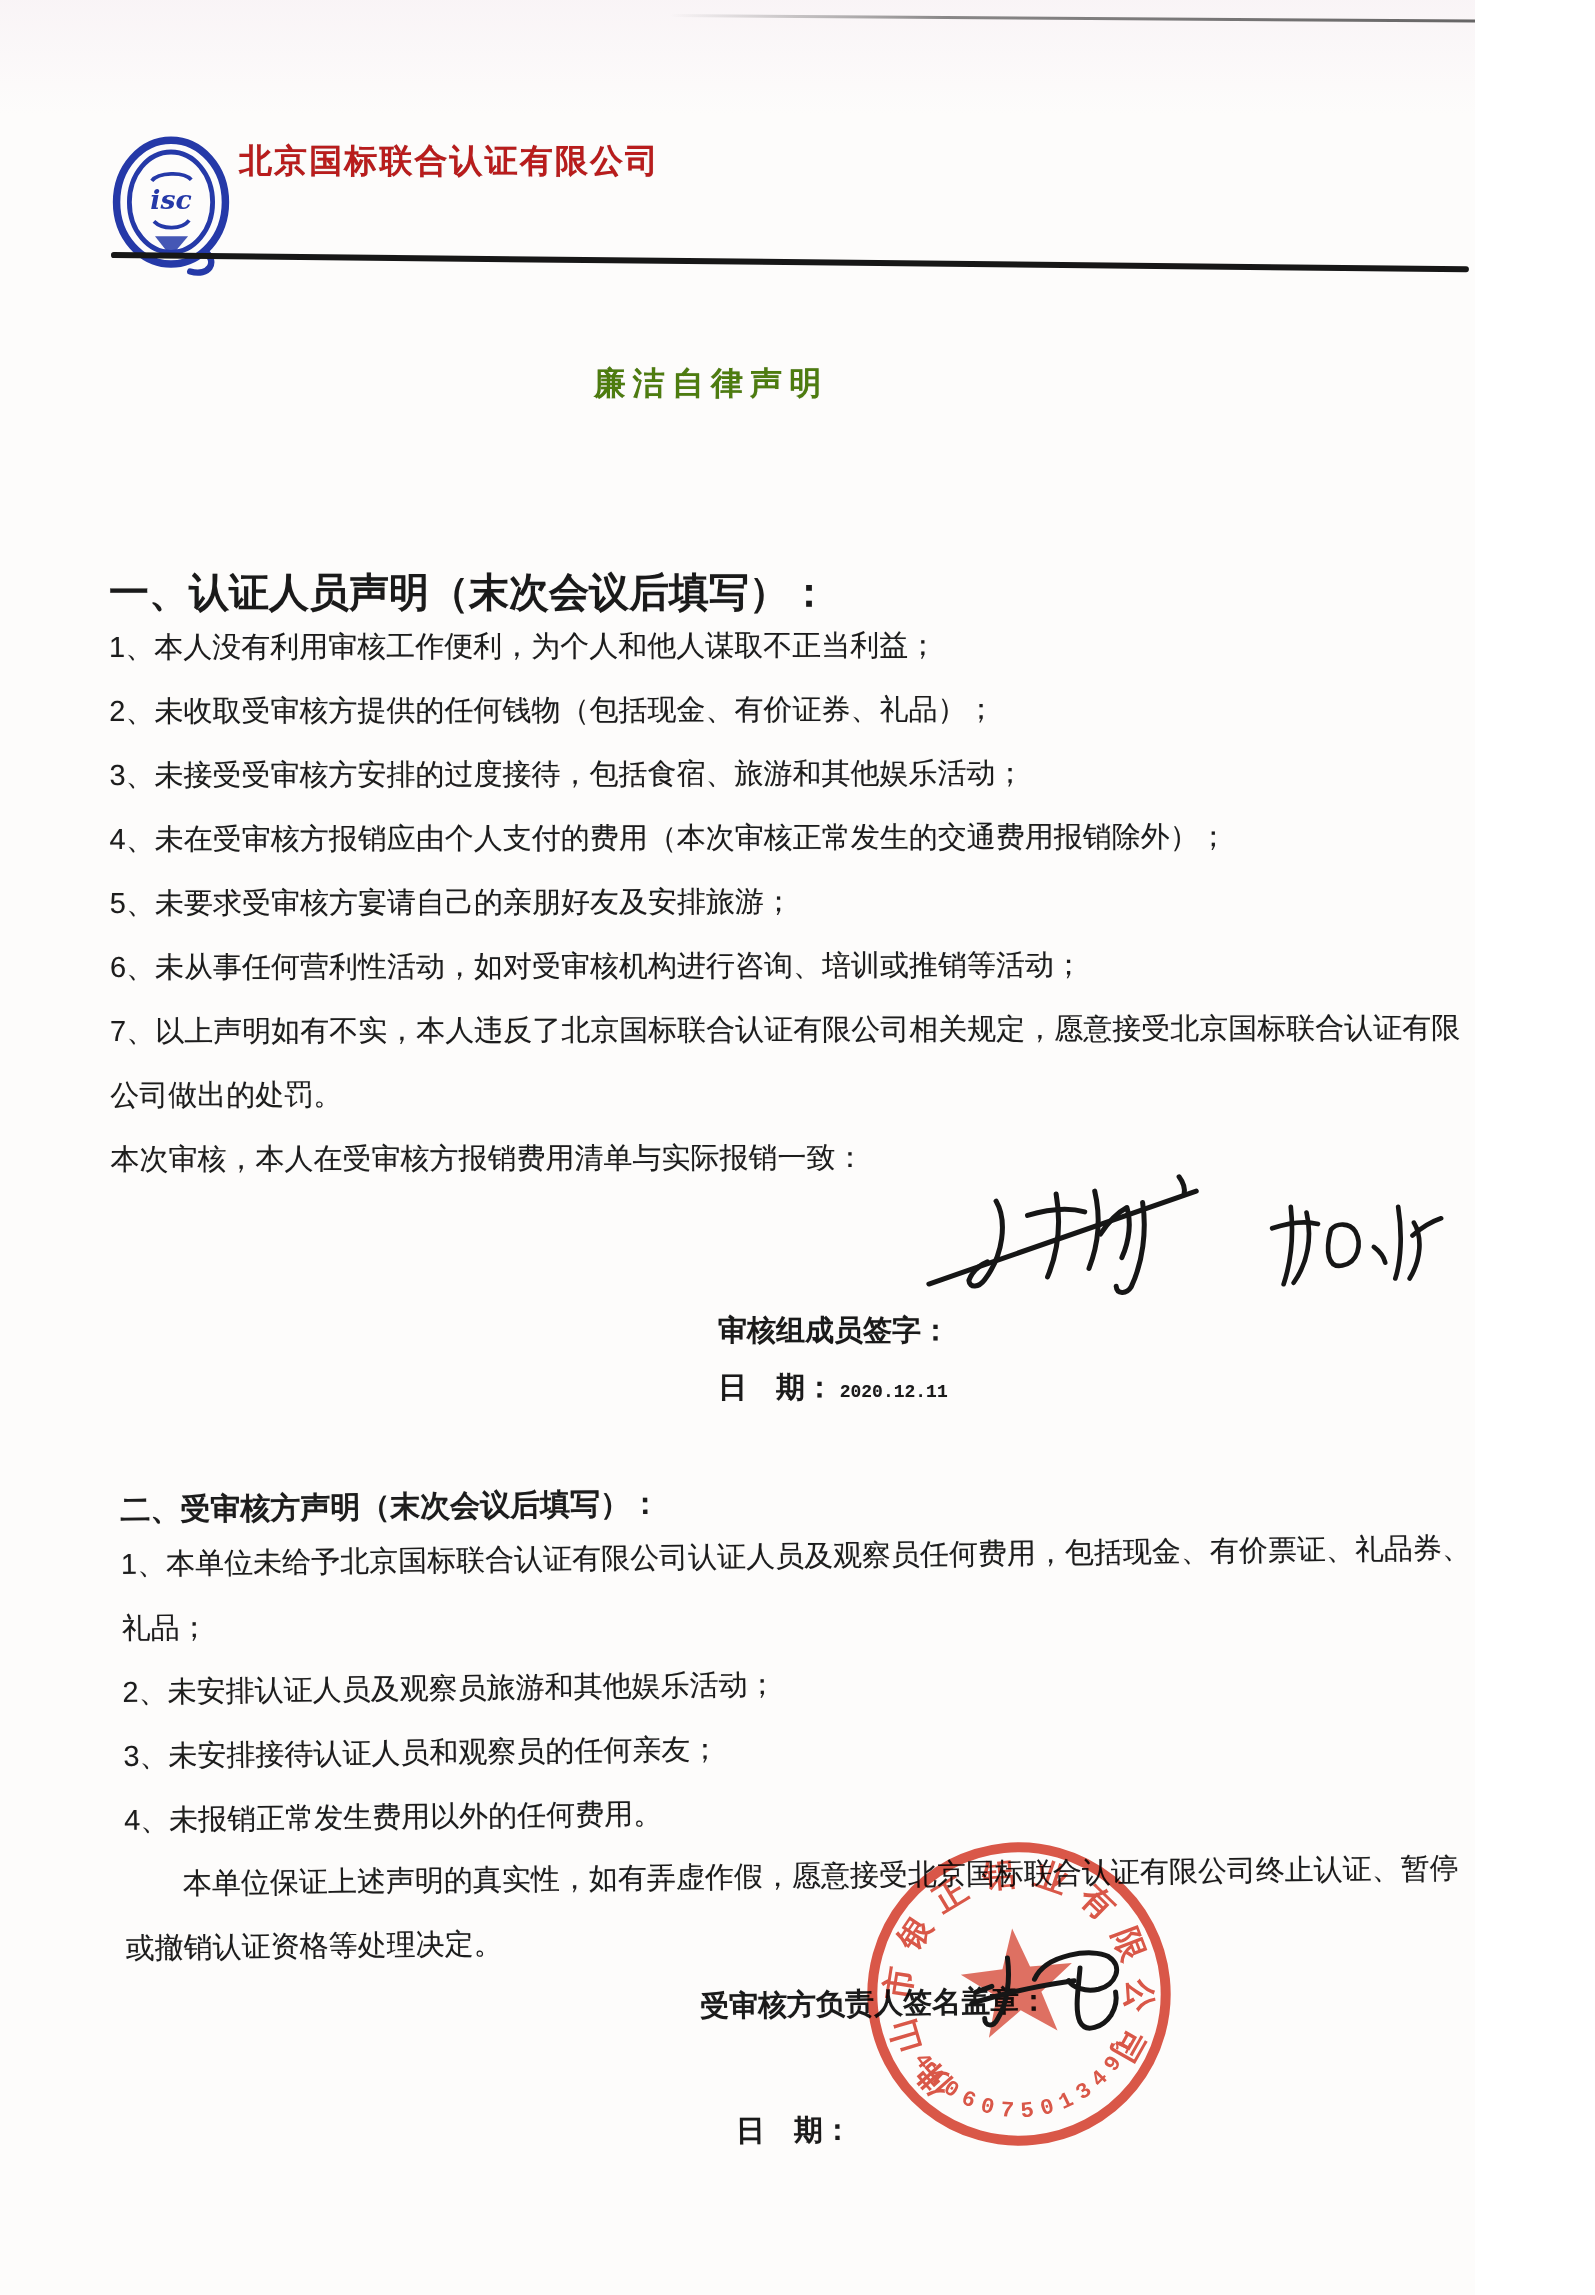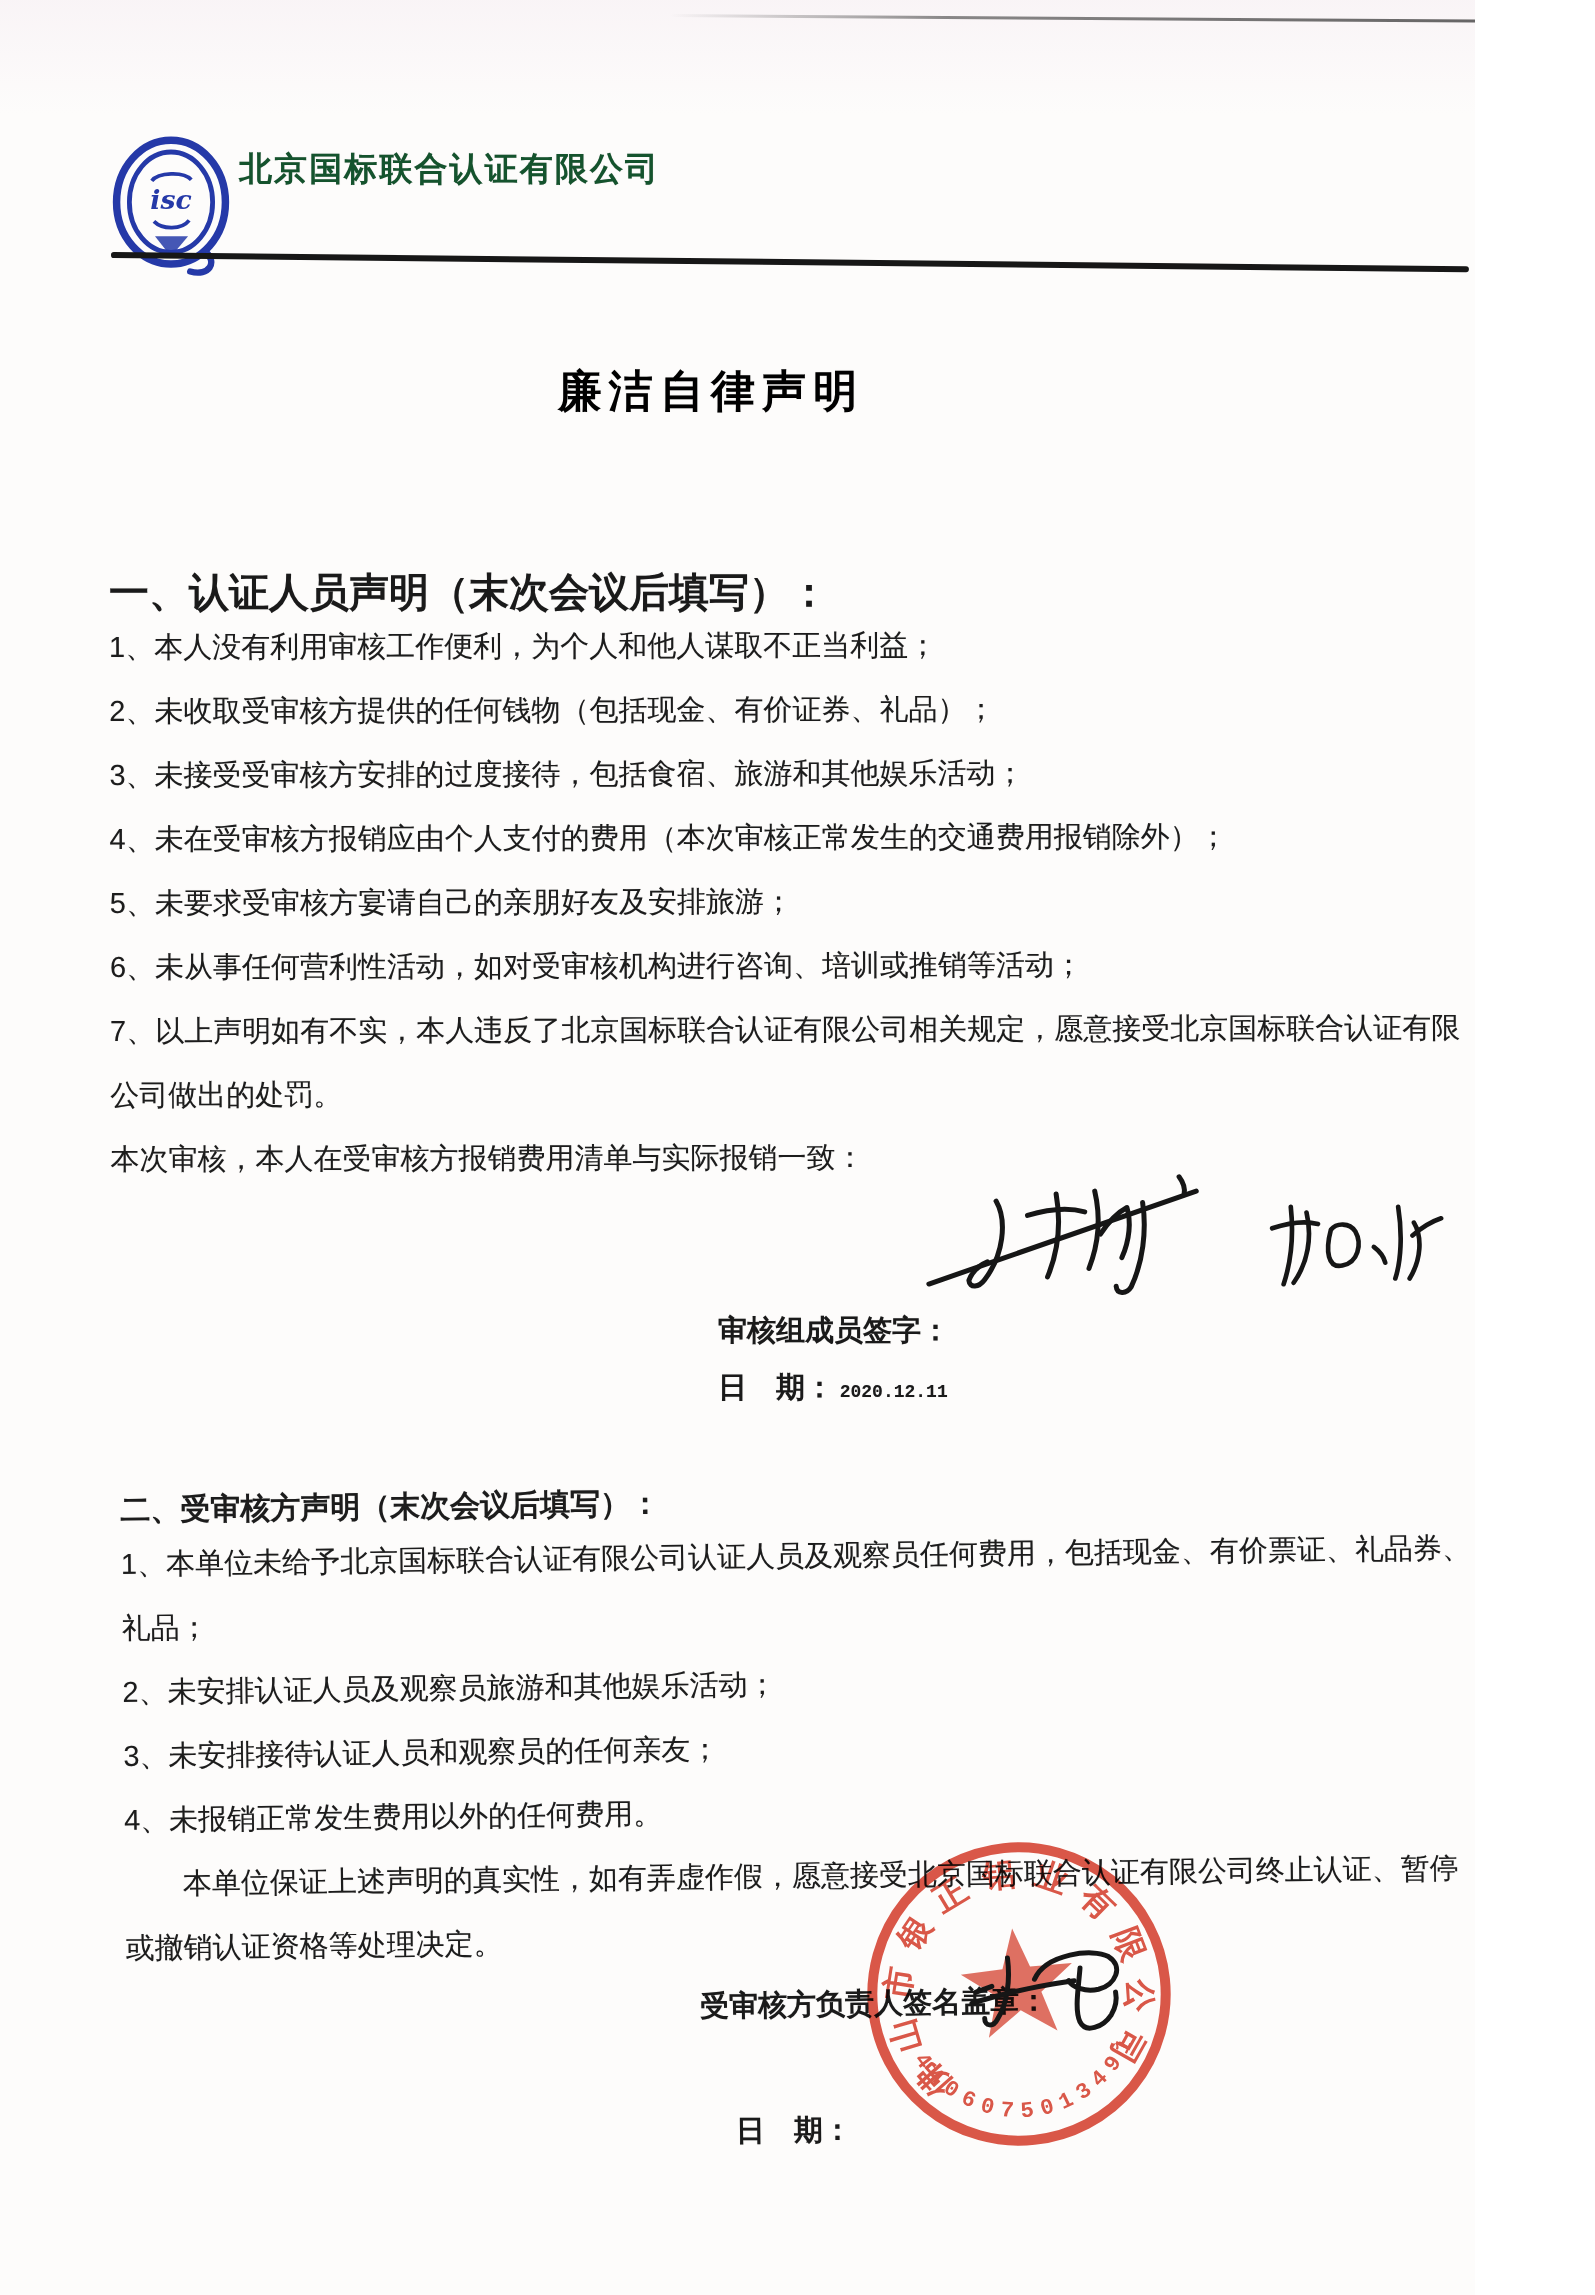--- a/index.html
+++ b/index.html
@@ -19,29 +19,29 @@
 
   
   .artifact-top{
     left:670px; top:14.3px; width:925px; height:2.9px;
     background:linear-gradient(to right, rgba(43,43,43,0), rgba(43,43,43,.55) 30%, rgba(43,43,43,.75));
     transform:rotate(0.4deg); transform-origin:left center; border-radius:1.4px;
   }
 
   
   .logo{ left:111px; top:136px; width:120px; height:143px;}
-  .company-cn{ left:239px; top:147px; font-size:33px; font-weight:600; letter-spacing:2.1px; color:#14532d;}
+  .company-cn{ left:239px; top:139px; font-size:33px; font-weight:600; letter-spacing:2.1px; color:#b91c1c;}
   .company-en{ left:239px; top:210px; font-size:23.6px; font-weight:500; letter-spacing:0px;
     font-family:"Liberation Mono","DejaVu Sans Mono",monospace; color:#161616;}
   .header-rule{ left:111px; top:252px; width:1358px; height:5.7px; background:#171717;
     transform:rotate(0.6deg); transform-origin:left center; border-radius:2.9px;}
 
   
   .title{ left:0; top:362px; width:1422px; text-align:center;
-    font-size:44px; font-weight:700; letter-spacing:7.1px; color:#000000;}
+    font-size:32px; font-weight:700; letter-spacing:7.1px; color:#4d7c0f;}
 
   
   .form-line{ left:109px; top:493px; font-size:30px; white-space:nowrap;}
   .form-line .lbl{ font-weight:700; }
   .u1{ display:inline-block; font-weight:700; border-bottom:3.6px solid #131313;
        padding:0 63px 5.7px 7.1px; }
   .date-lbl{ font-weight:700; margin-left:24px;}
   .u2{ display:inline-block; font-family:"Liberation Mono","DejaVu Sans Mono",monospace;
        font-size:27px; font-weight:700; letter-spacing:1.4px;
        border-bottom:3.6px solid #131313; padding:0 21.4px 7.1px 15.7px;}

